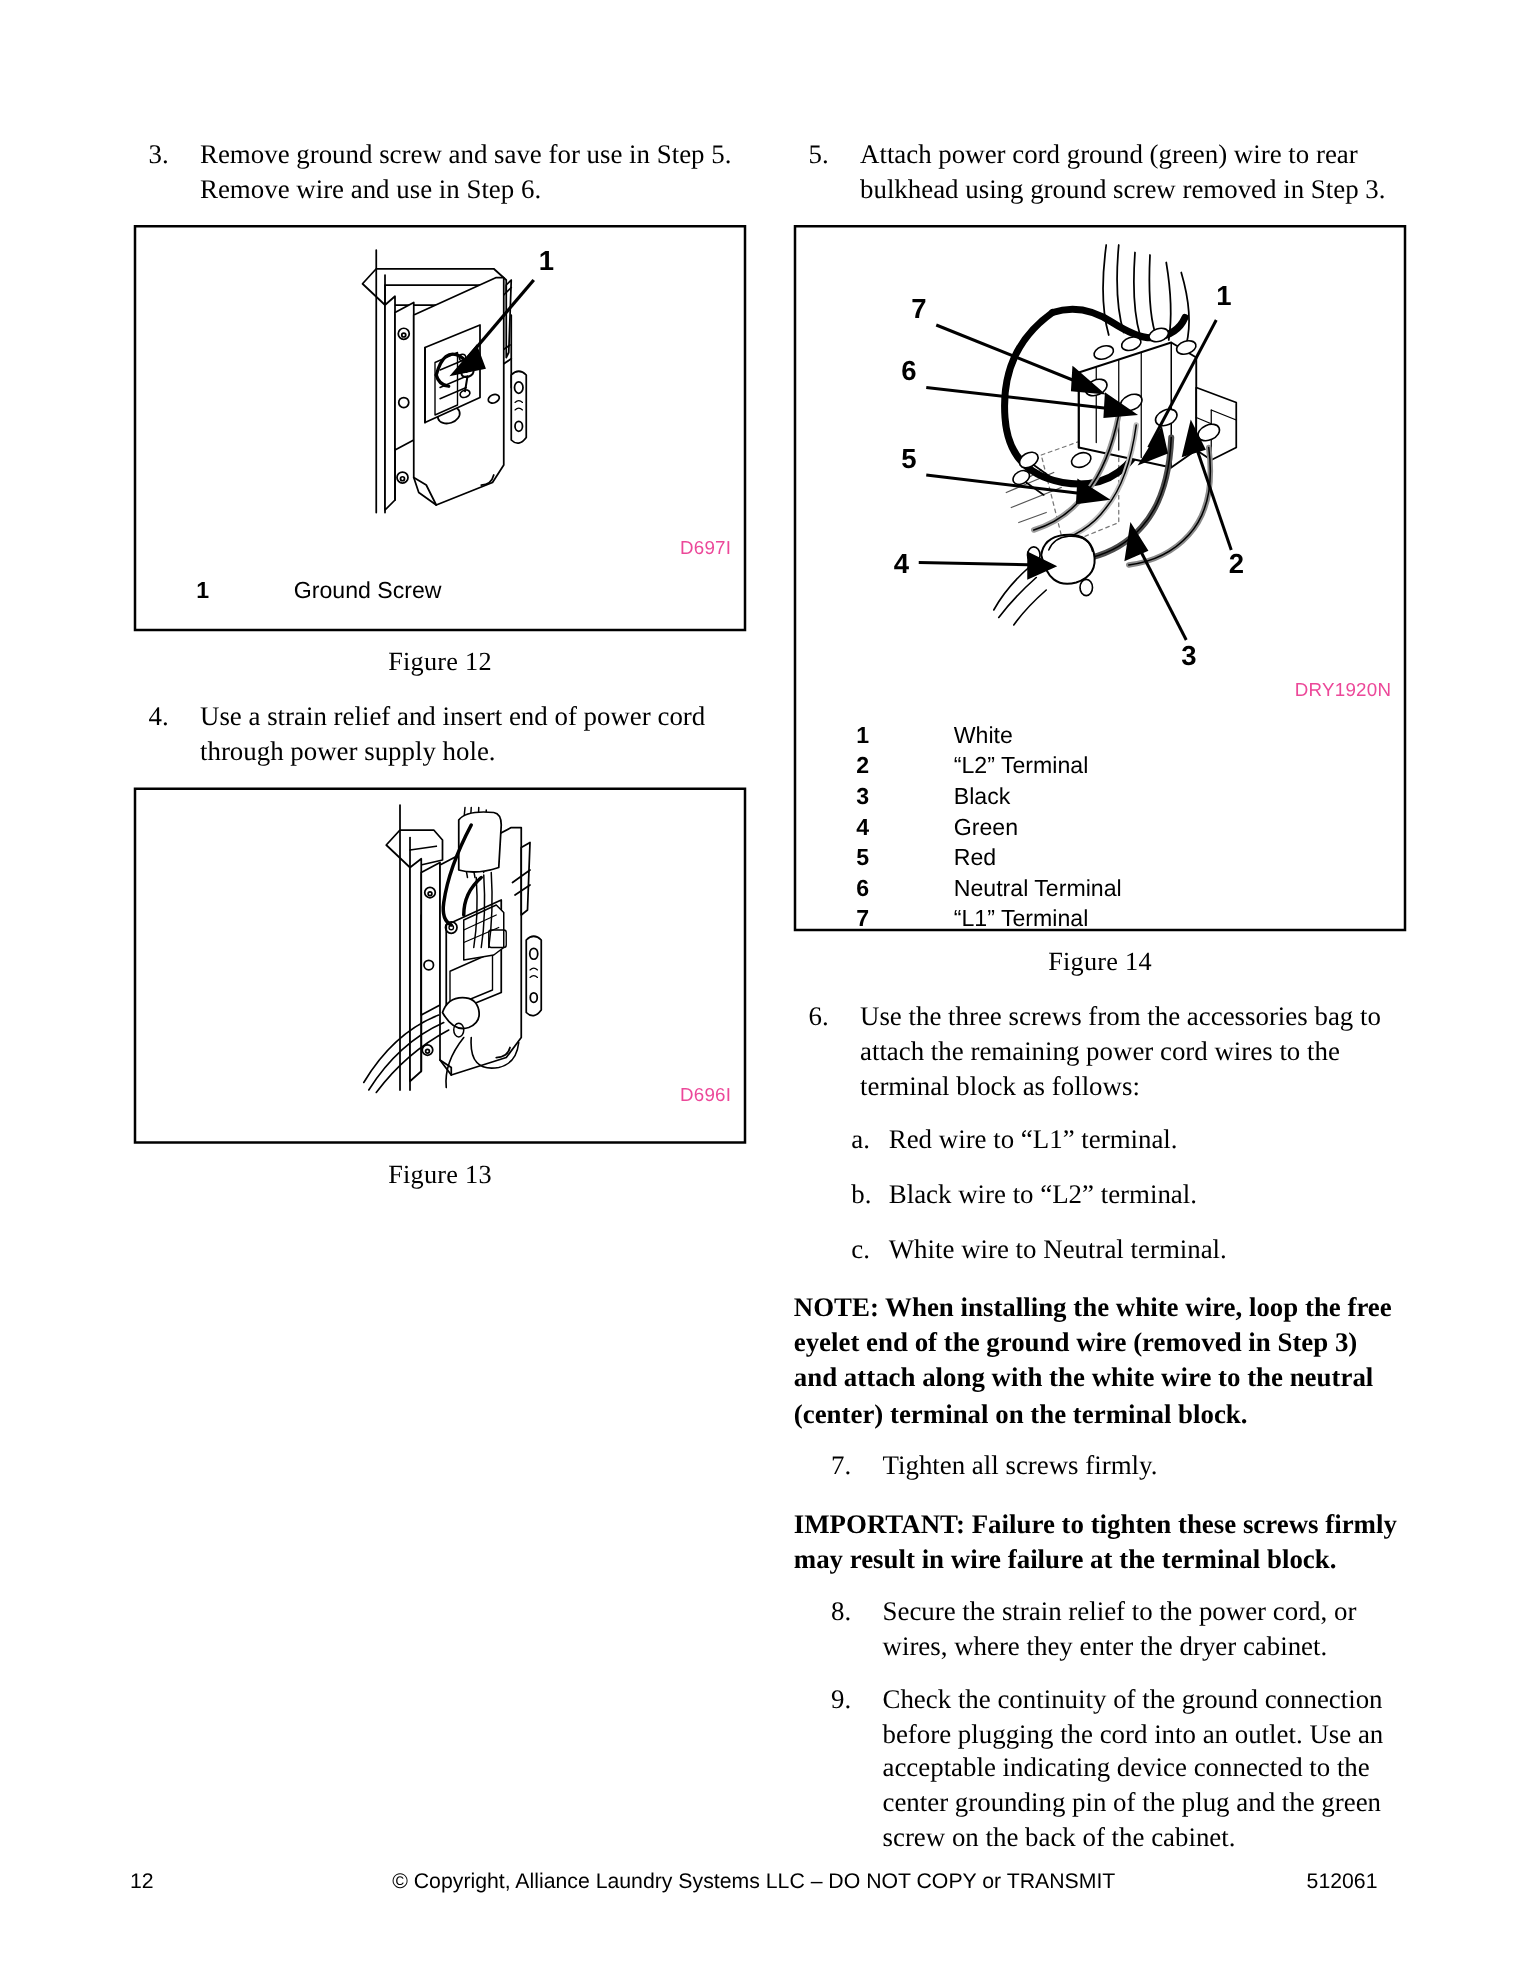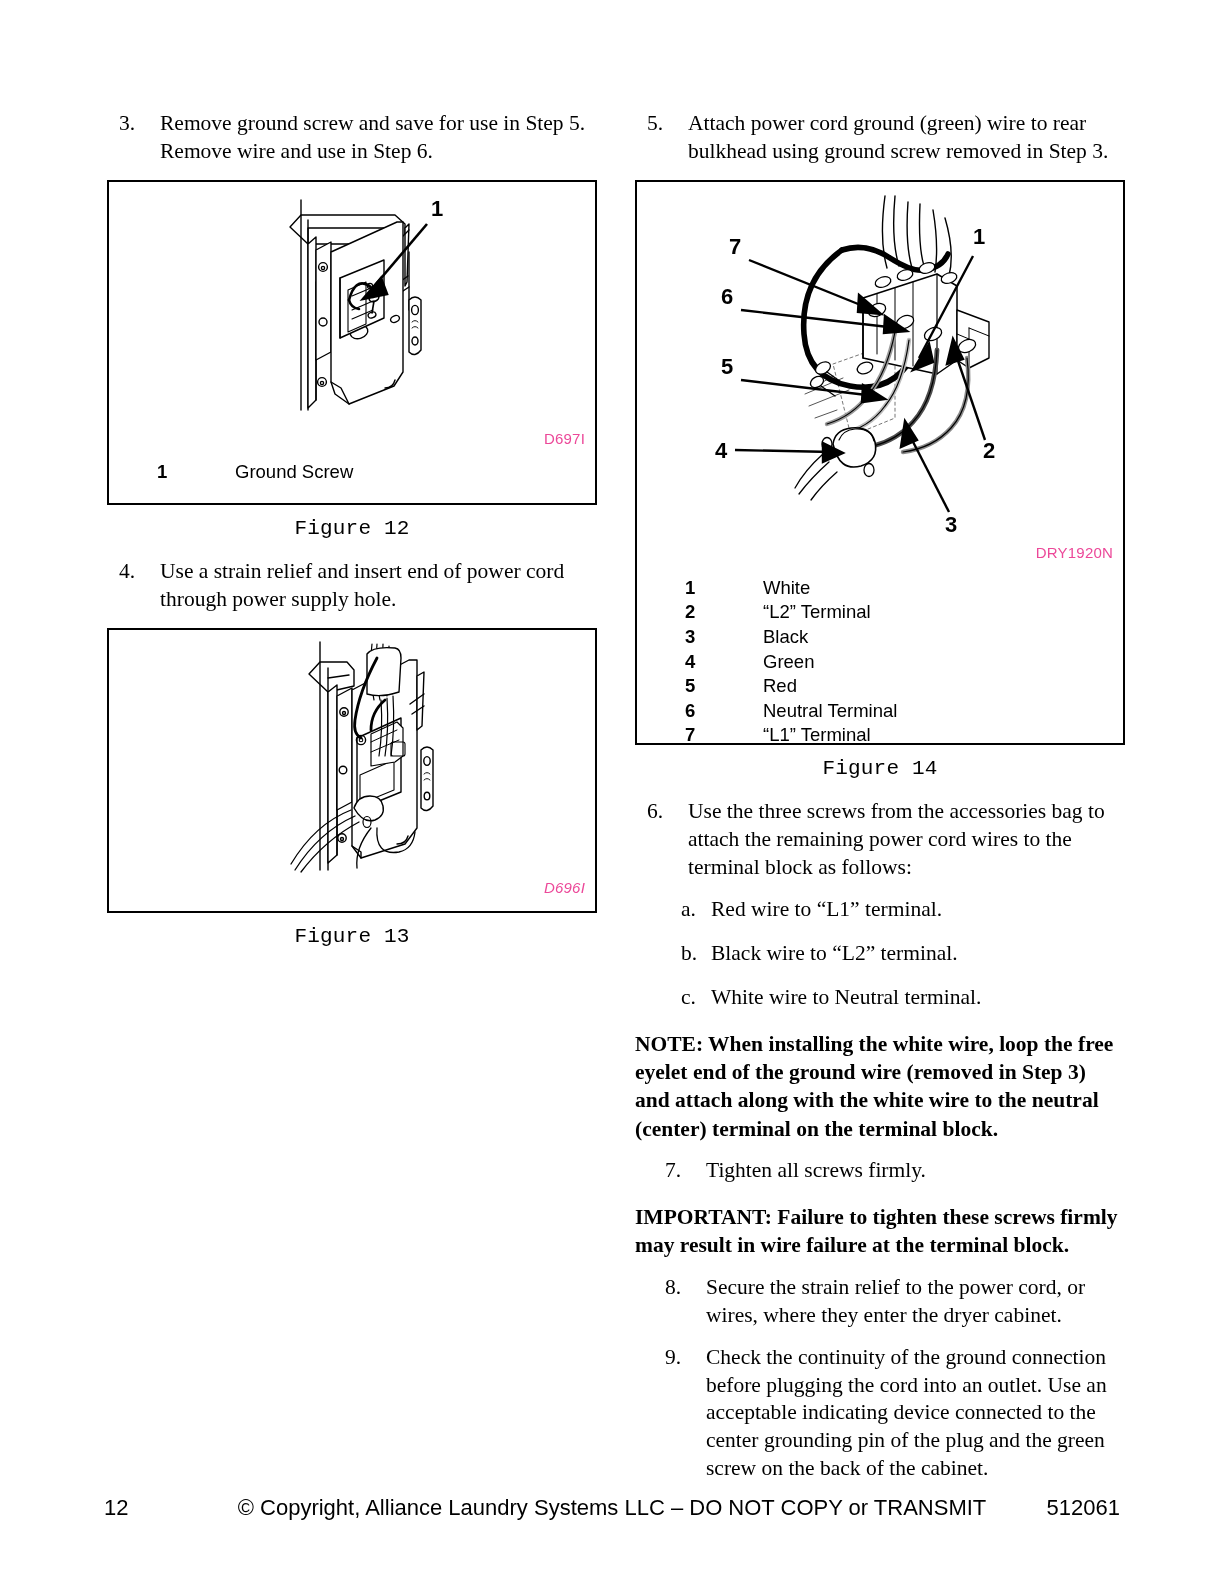--- a/index.html
+++ b/index.html
@@ -74,21 +74,21 @@
     font-size: 15px;
     letter-spacing: .2px;
     color: #ec4899;
   }
   .fig-art {
     position: absolute;
     left: 0; right: 0; top: 0;
   }
   .figcap {
     text-align: center;
-    font-family: Liberation Mono, monospace;
+    font-family: Liberation Serif, serif;
     font-size: 21px;
     margin-top: 12px;
     letter-spacing: .2px;
   }
 
   
   .legend {
     position: absolute;
     left: 48px;
     font-family: "Liberation Sans", "DejaVu Sans", sans-serif;
@@ -99,25 +99,25 @@
   .legend-key {
     font-weight: bold;
     width: 78px;
     flex: 0 0 auto;
   }
   .legend-val { flex: 1 1 auto; }
 
   
   .footer {
     position: absolute;
-    left: 0; right: 0;
+    left: 0; right: 18px;
     top: 1495px;
     height: 30px;
     font-family: "Liberation Sans", "DejaVu Sans", sans-serif;
-    font-size: 22px;
+    font-size: 17px;
     padding-left: 36px;
   }
   .footer-page   { position: absolute; left: 104px;  top: 0; }
   .footer-center { position: absolute; left: 0; right: 0; top: 0; text-align: center; }
   .footer-code   { position: absolute; right: 104px; top: 0; }
 
   svg { display: block; }
 </style>
 </head>
 <body>
@@ -286,21 +286,21 @@
 
               <path d="M242,180 q-36,14 -60,54" stroke-width="1.3"></path>
               <path d="M246,186 q-36,16 -60,54" stroke-width="1.3"></path>
               <path d="M250,192 q-34,18 -58,50" stroke-width="1.3"></path>
               <path d="M262,198 q-16,20 -14,40" stroke-width="1.3"></path>
               <path d="M268,198 q-2,28 22,24 q14,-3 16,-20" stroke-width="1.3"></path>
             </g>
           </svg>
         </div>
 
-        <div class="figcode" style="top:249px;font-style:italic;">D696I</div>
+        <div class="figcode" style="top:236px;">D696I</div>
       </div>
       <div class="figcap">Figure 13</div>
     </div>
   </div>
 
   <div class="col-right">
 
     <ol class="steps">
       <li class="step">
         <span class="step-num">5.</span>

